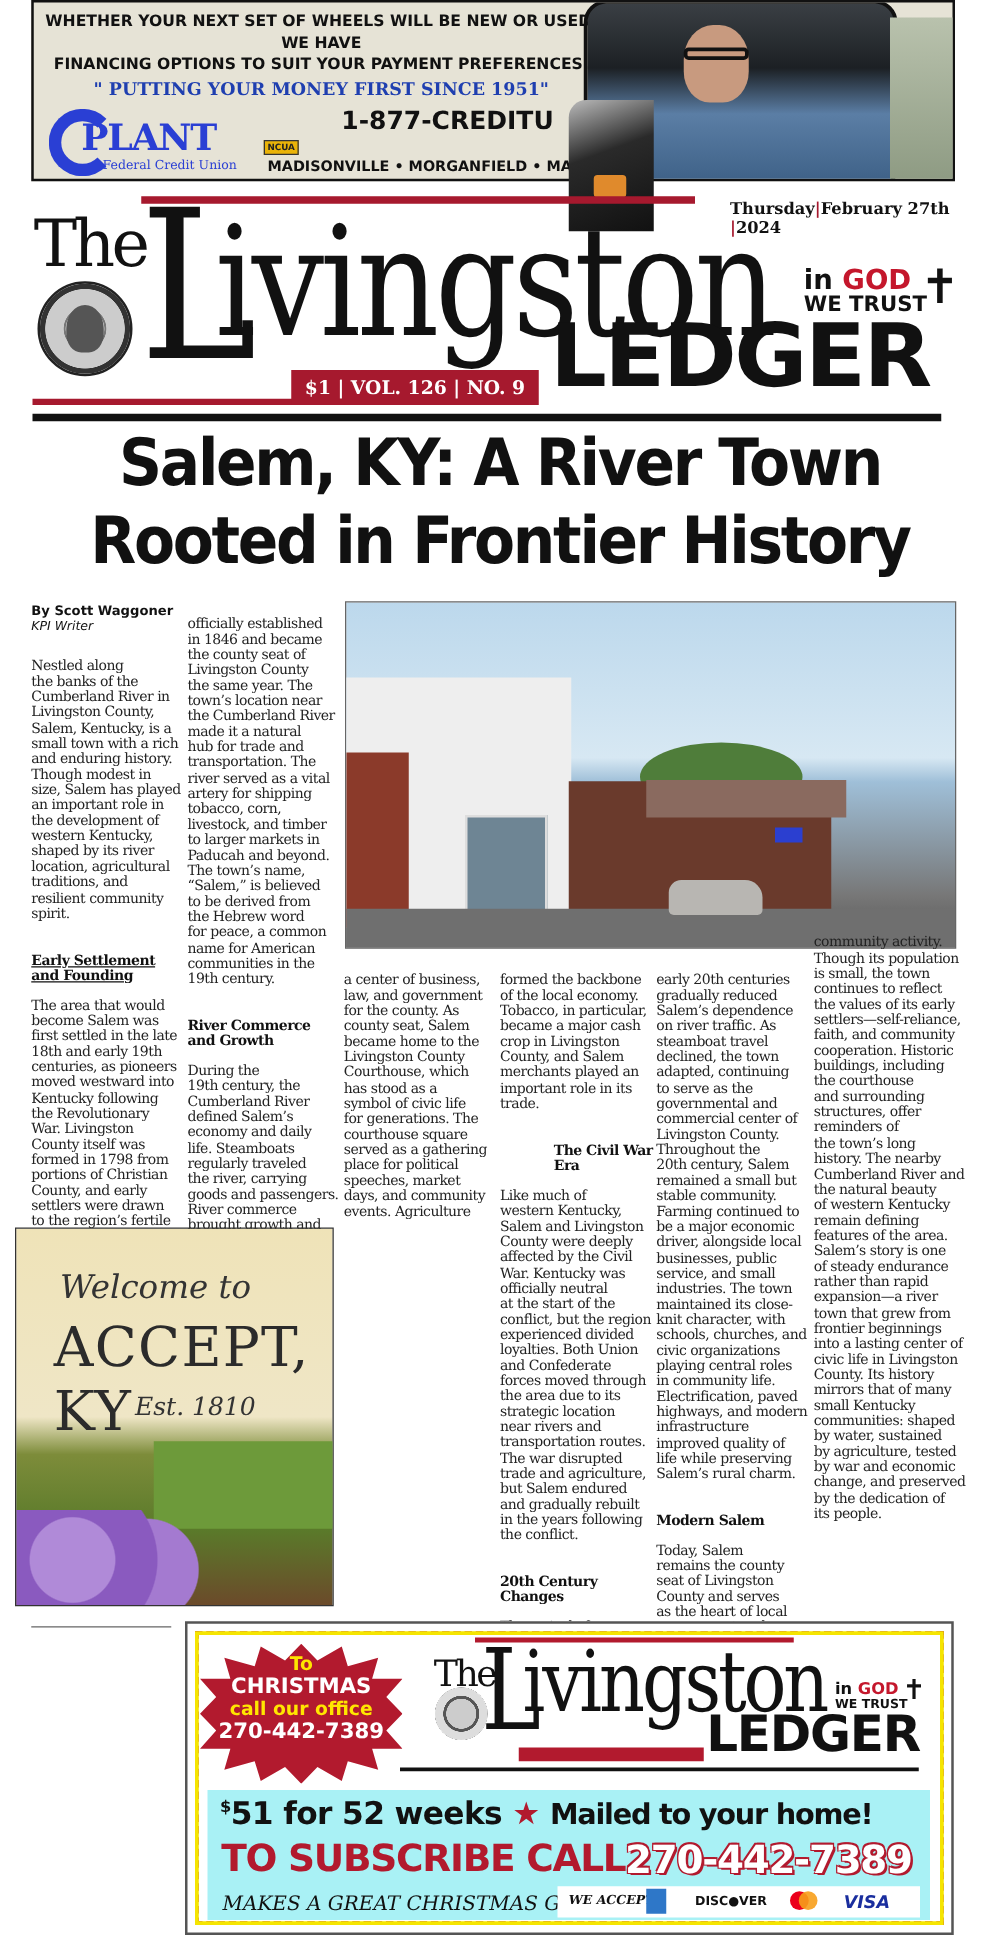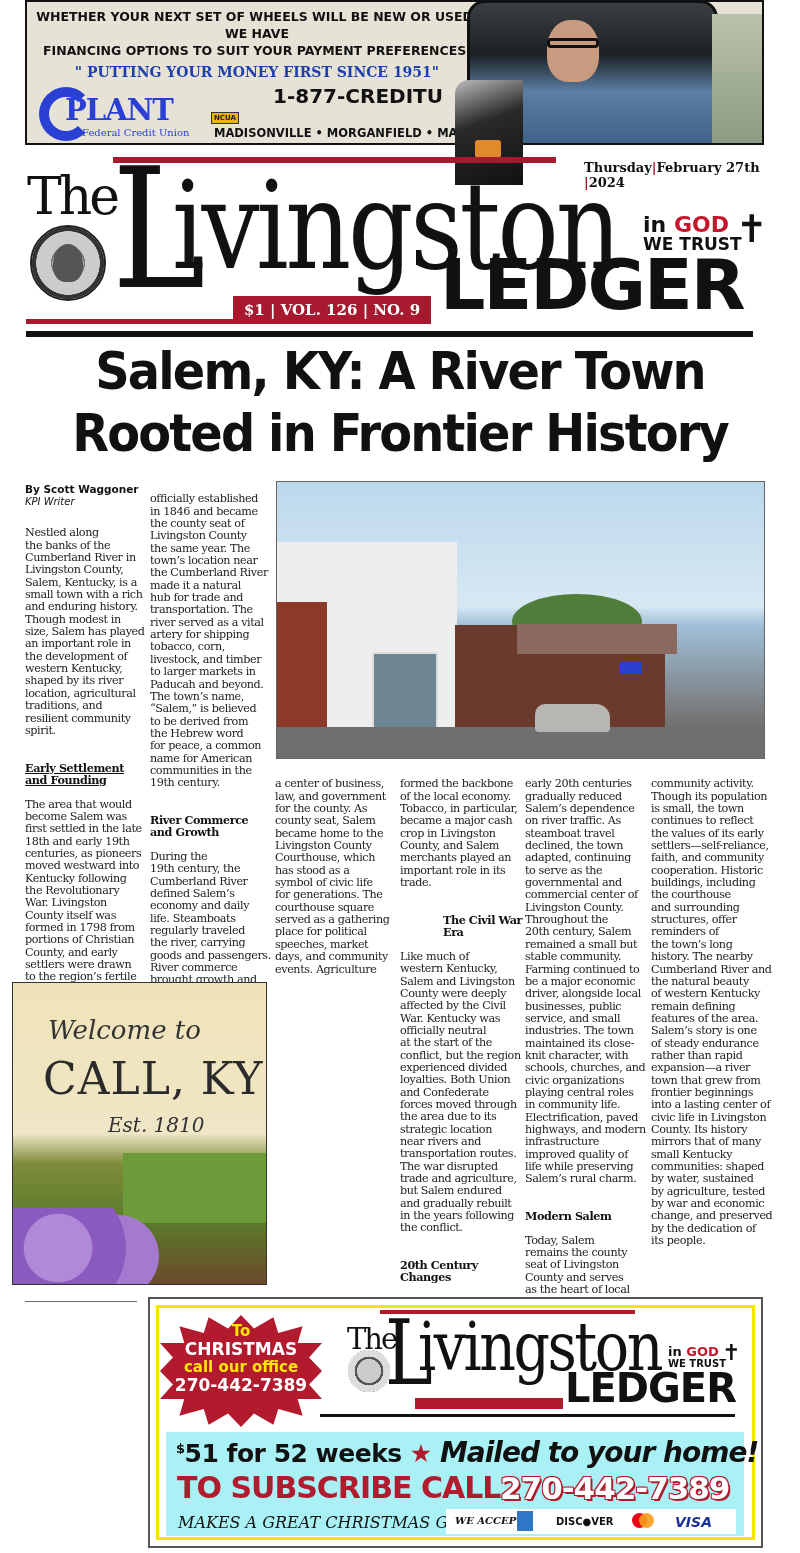--- a/index.html
+++ b/index.html
@@ -77,21 +77,21 @@
   .sub-ingod .god{color:#c4172c;}
   .sub-wetrust{left:668px;top:1358px;font:bold 10px "DejaVu Sans",sans-serif;color:#111;}
   .sub-cross{left:722px;top:1340px;font:bold 22px "DejaVu Sans",sans-serif;color:#111;}
   .sub-ledger{left:565px;top:1368px;font:bold 40px/40px "DejaVu Sans",sans-serif;color:#111;letter-spacing:-1px;}
   .sub-redbar-top{left:380px;top:1310px;width:255px;height:4px;background:#b21a2e;}
   .sub-redbar{left:415px;top:1398px;width:148px;height:11px;background:#b21a2e;}
   .sub-blackbar{left:320px;top:1414px;width:415px;height:3px;background:#111;}
   .cyanbox{left:166px;top:1432px;width:578px;height:104px;background:#a9f1f5;}
   .price-line{left:176px;top:1436px;font:bold 25px "DejaVu Sans",sans-serif;color:#111;letter-spacing:-0.5px;}
   .price-line .star{color:#b21a2e;}
-  .price-line .mailed{font-size:28px;letter-spacing:-1px;font-style:italic;}
+  .price-line .mailed{font-size:23px;letter-spacing:-1px;}
   .call-line{left:177px;top:1470px;font:bold 30px "DejaVu Sans",sans-serif;color:#b21a2e;letter-spacing:-1px;}
   .call-phone{left:500px;top:1470px;font:bold 31px "DejaVu Sans",sans-serif;color:#fff;letter-spacing:-1px;text-shadow:2px 2px 0 #b21a2e,-1px -1px 0 #b21a2e,1px -1px 0 #b21a2e,-1px 1px 0 #b21a2e;}
   .gift{left:178px;top:1513px;font:italic 16px "DejaVu Serif",serif;color:#111;}
   .accept{left:446px;top:1509px;width:290px;height:25px;background:#fff;}
   .accept-label{left:455px;top:1515px;font:italic bold 10px "DejaVu Serif",serif;color:#111;}
   .amex{left:517px;top:1511px;width:16px;height:20px;background:#2e77c8;}
   .discover{left:556px;top:1516px;font:bold 10px "DejaVu Sans",sans-serif;color:#111;}
   .mc{left:632px;top:1513px;width:22px;height:16px;}
   .mc span{position:absolute;top:0;width:15px;height:15px;border-radius:50%;}
   .visa{left:675px;top:1514px;font:bold italic 14px "DejaVu Sans",sans-serif;color:#1a2e9e;}
@@ -336,21 +336,21 @@
 Salem’s rural charm.</div>
   <div class="h" style="margin-top:12px;">Modern Salem</div>
   <div>   Today, Salem
 remains the county
 seat of Livingston
 County and serves
 as the heart of local
 government and</div>
 </div>
 
-<div class="abs col" style="left:651px;top:766px;width:125px;">
+<div class="abs col" style="left:651px;top:736px;width:125px;">
   <div>community activity.
 Though its population
 is small, the town
 continues to reflect
 the values of its early
 settlers—self-reliance,
 faith, and community
 cooperation. Historic
 buildings, including
 the courthouse
@@ -379,21 +379,21 @@
 by water, sustained
 by agriculture, tested
 by war and economic
 change, and preserved
 by the dedication of
 its people.</div>
 </div>
 
 <div class="abs photo-sign">
   <div class="abs ps-welcome">Welcome to</div>
-  <div class="abs ps-salem">CALL, KY</div>
+  <div class="abs ps-salem">ACCEPT, KY</div>
   <div class="abs ps-est">Est. 1810</div>
   <div class="abs ps-grass"></div>
   <div class="abs ps-flowers"></div>
 </div>
 
 <div class="abs divider-small"></div>
 
 <div class="abs subad">
   <div class="abs subad-inner"></div>
 </div>

